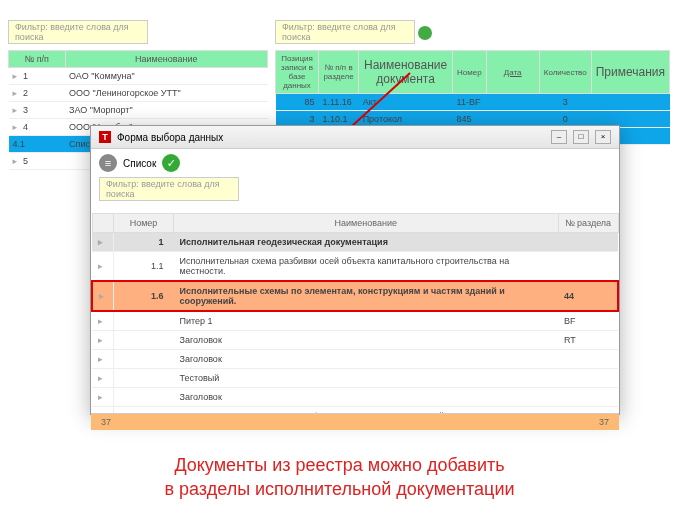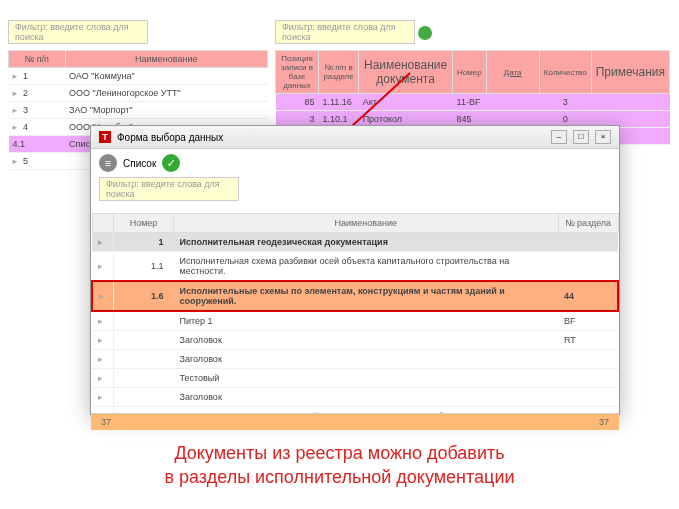--- a/index.html
+++ b/index.html
@@ -1,23 +1,23 @@
 <!DOCTYPE html>
 <html><head>
 <meta charset="utf-8">
 <style>
 * { box-sizing: border-box; margin: 0; padding: 0; }
 body { font-family: Arial, sans-serif; font-size: 10px; background: #fff; width: 679px; height: 509px; position: relative; overflow: hidden; }
 .bg-left { position: absolute; left: 8px; top: 20px; width: 260px; }
 .bg-right { position: absolute; left: 275px; top: 20px; width: 395px; }
 .filter-box { background: #ffffd0; border: 1px solid #ccc; padding: 1px 6px; font-size: 9px; color: #999; margin-bottom: 6px; display: inline-block; width: 140px; }
 .tbl { width: 100%; border-collapse: collapse; font-size: 9px; }
-.tbl th { background: #fca5a5; border: 1px solid #ddd; padding: 3px 4px; font-weight: normal; color: #555; }
+.tbl th { background: #86efac; border: 1px solid #ddd; padding: 3px 4px; font-weight: normal; color: #555; }
 .tbl td { border-bottom: 1px solid #eee; padding: 3px 4px; color: #444; }
-.tbl tr.hl td { background: #f0abfc; }
+.tbl tr.hl td { background: #0ea5e9; }
 .icon-circle { display: inline-block; width: 14px; height: 14px; border-radius: 50%; }
 .icon-green { background: #4a4; }
 .dialog { position: absolute; left: 90px; top: 125px; width: 530px; height: 290px; background: #fff; border: 1px solid #999; box-shadow: 0 4px 20px rgba(0,0,0,0.3); }
 .dialog-title { background: linear-gradient(#f5f5f5,#e5e5e5); padding: 4px 8px; font-size: 10px; border-bottom: 1px solid #ccc; display: flex; align-items: center; gap: 6px; }
 .dialog-title .t-icon { width: 12px; height: 12px; background: #c00; color: #fff; font-weight: bold; text-align: center; font-size: 9px; line-height: 12px; }
 .dialog-title .spacer { flex: 1; }
 .win-btn { width: 16px; height: 14px; border: 1px solid #aaa; background: #eee; font-size: 8px; text-align: center; line-height: 12px; cursor: pointer; }
 .dialog-toolbar { padding: 5px 8px; display: flex; gap: 6px; align-items: center; }
 .tool-btn { width: 18px; height: 18px; border-radius: 50%; display: flex; align-items: center; justify-content: center; font-size: 11px; color: #fff; cursor: pointer; }
 .tool-list { background: #888; }
@@ -28,21 +28,21 @@
 .dtbl th { background: #f0f0f0; border: 1px solid #ddd; padding: 4px; font-weight: normal; color: #666; }
 .dtbl td { border-bottom: 1px solid #eee; padding: 4px 6px; color: #444; }
 .dtbl td:first-child { width: 12px; border-right: 1px solid #eee; }
 .dtbl td:nth-child(2) { width: 60px; text-align: right; padding-right: 10px; }
 .dtbl td:nth-child(4) { width: 60px; }
 .dtbl tr.group td { background: #e0e0e0; font-weight: bold; color: #333; }
 .dtbl tr.sel td { background: #ffb080; border-top: 2px solid #d00; border-bottom: 2px solid #d00; font-weight: bold; }
 .dtbl tr.sel td:first-child { border-left: 2px solid #d00; }
 .dtbl tr.sel td:last-child { border-right: 2px solid #d00; }
 .dialog-footer { background: #fdba74; border-top: 1px solid #ccc; padding: 3px 10px; font-size: 9px; color: #666; display: flex; justify-content: space-between; }
-.caption { position: absolute; bottom: 20px; left: 0; right: 0; text-align: center; font-size: 18px; color: #d22; line-height: 1.3; }
+.caption { position: absolute; bottom: 8px; left: 0; right: 0; text-align: center; font-size: 18px; color: #d22; line-height: 1.3; }
 .arrow-svg { position: absolute; left: 220px; top: 68px; pointer-events: none; }
 .row-ctrl { display: inline-block; width: 8px; color: #aaa; }
 </style>
 </head>
 <body>
 
 <div class="bg-left">
   <div class="filter-box">Фильтр: введите слова для поиска</div>
   <table class="tbl">
     <thead>

